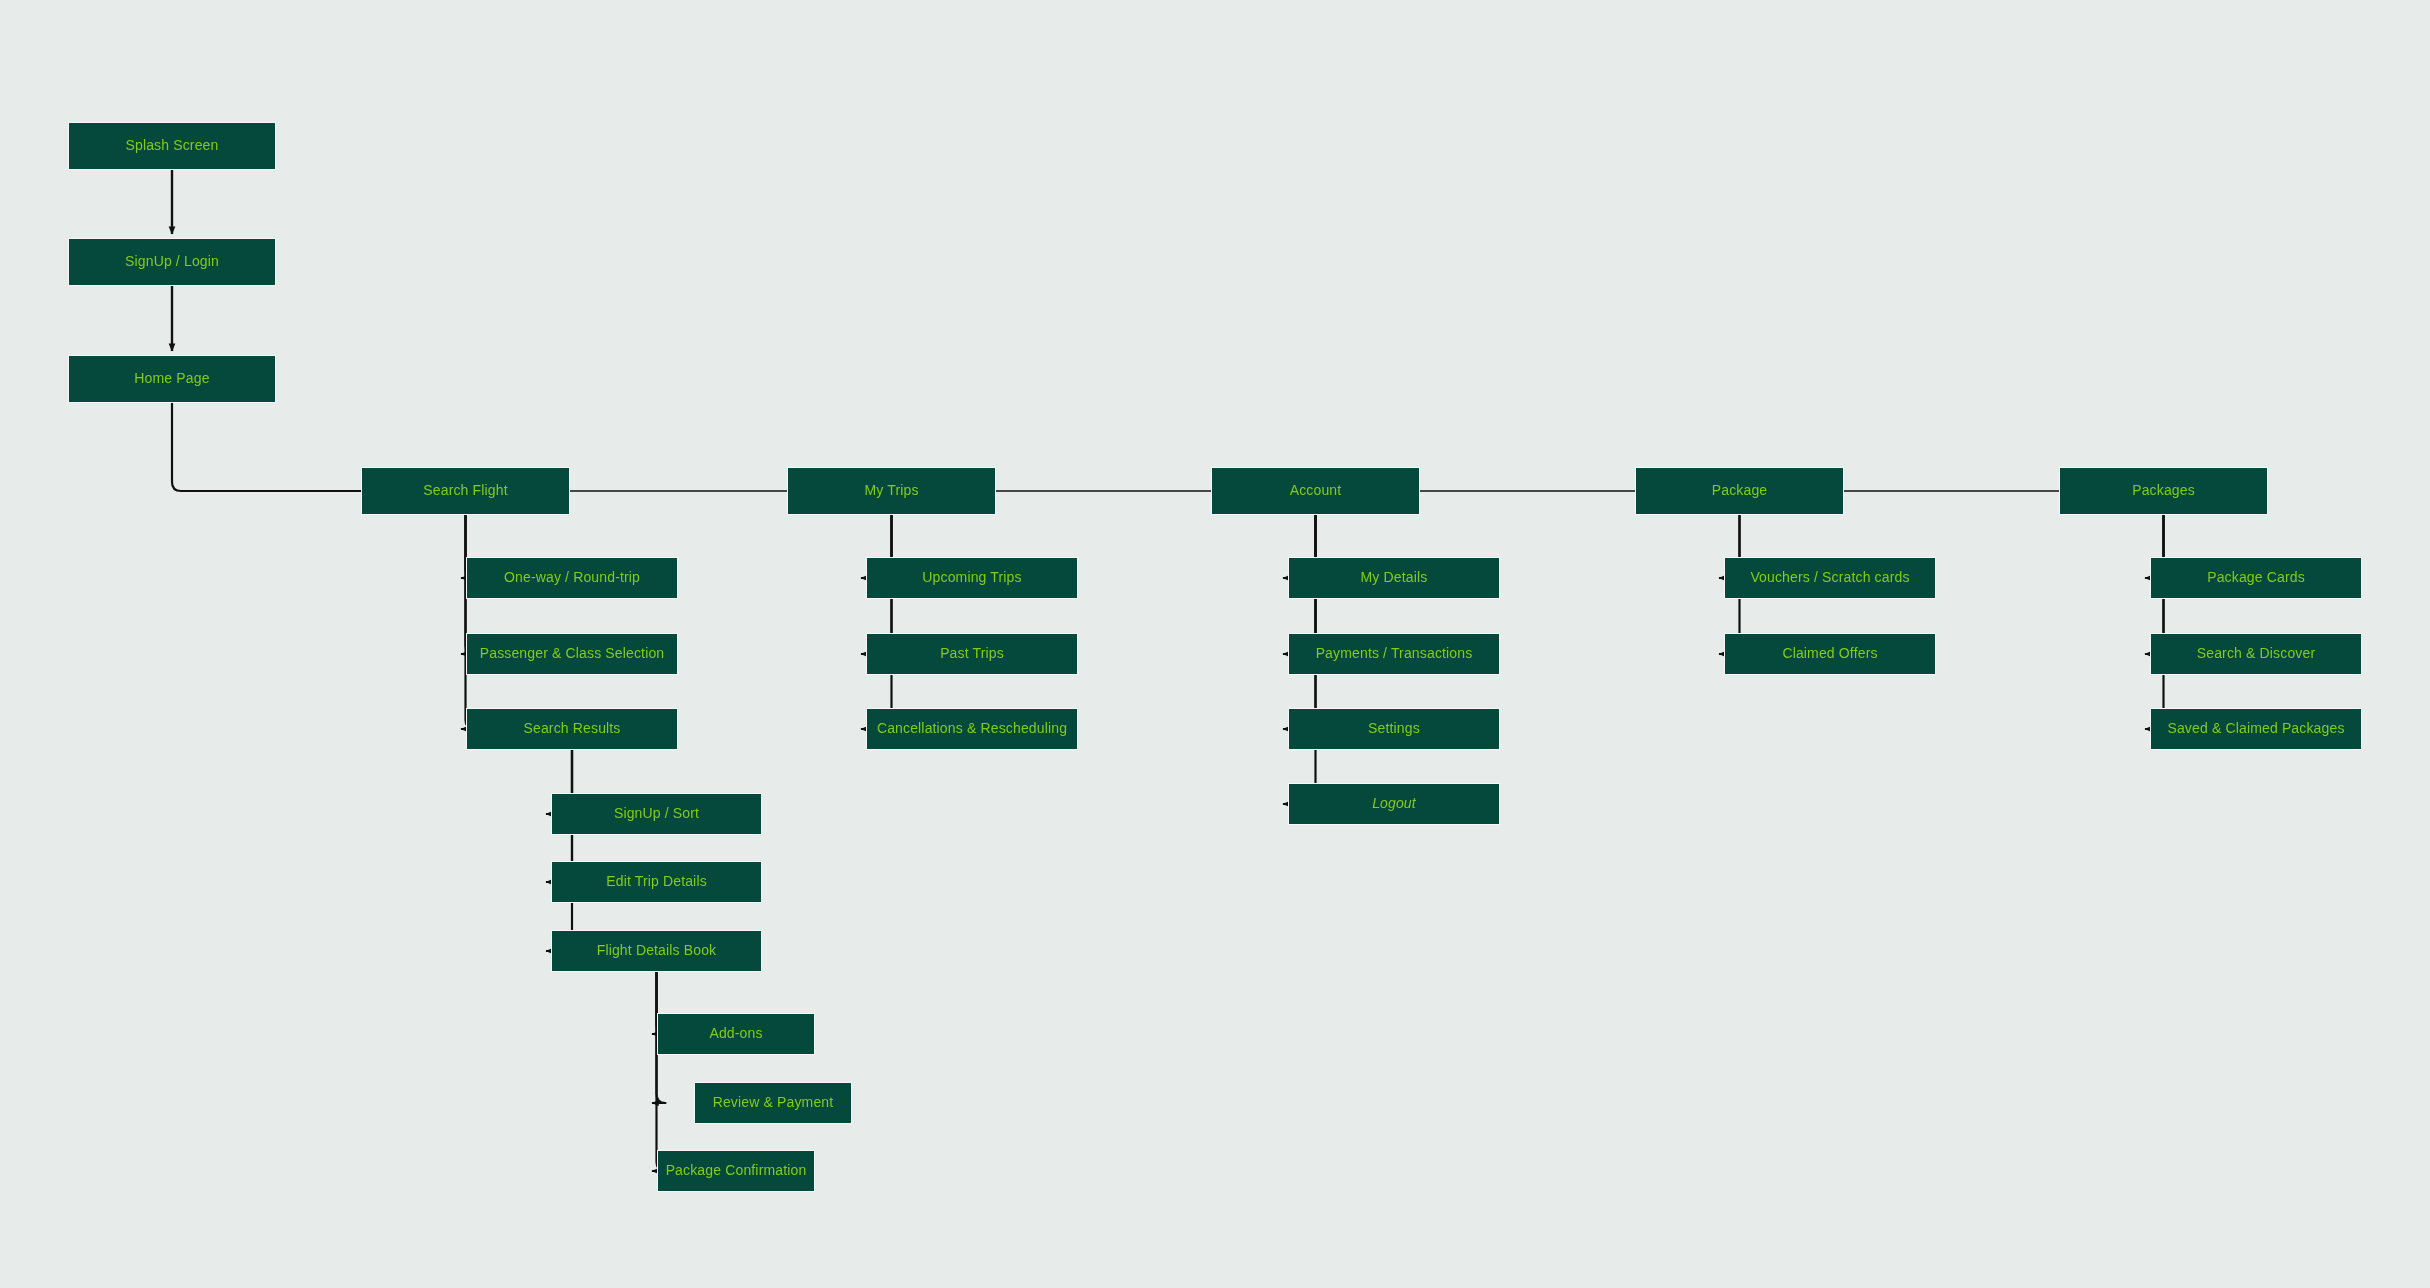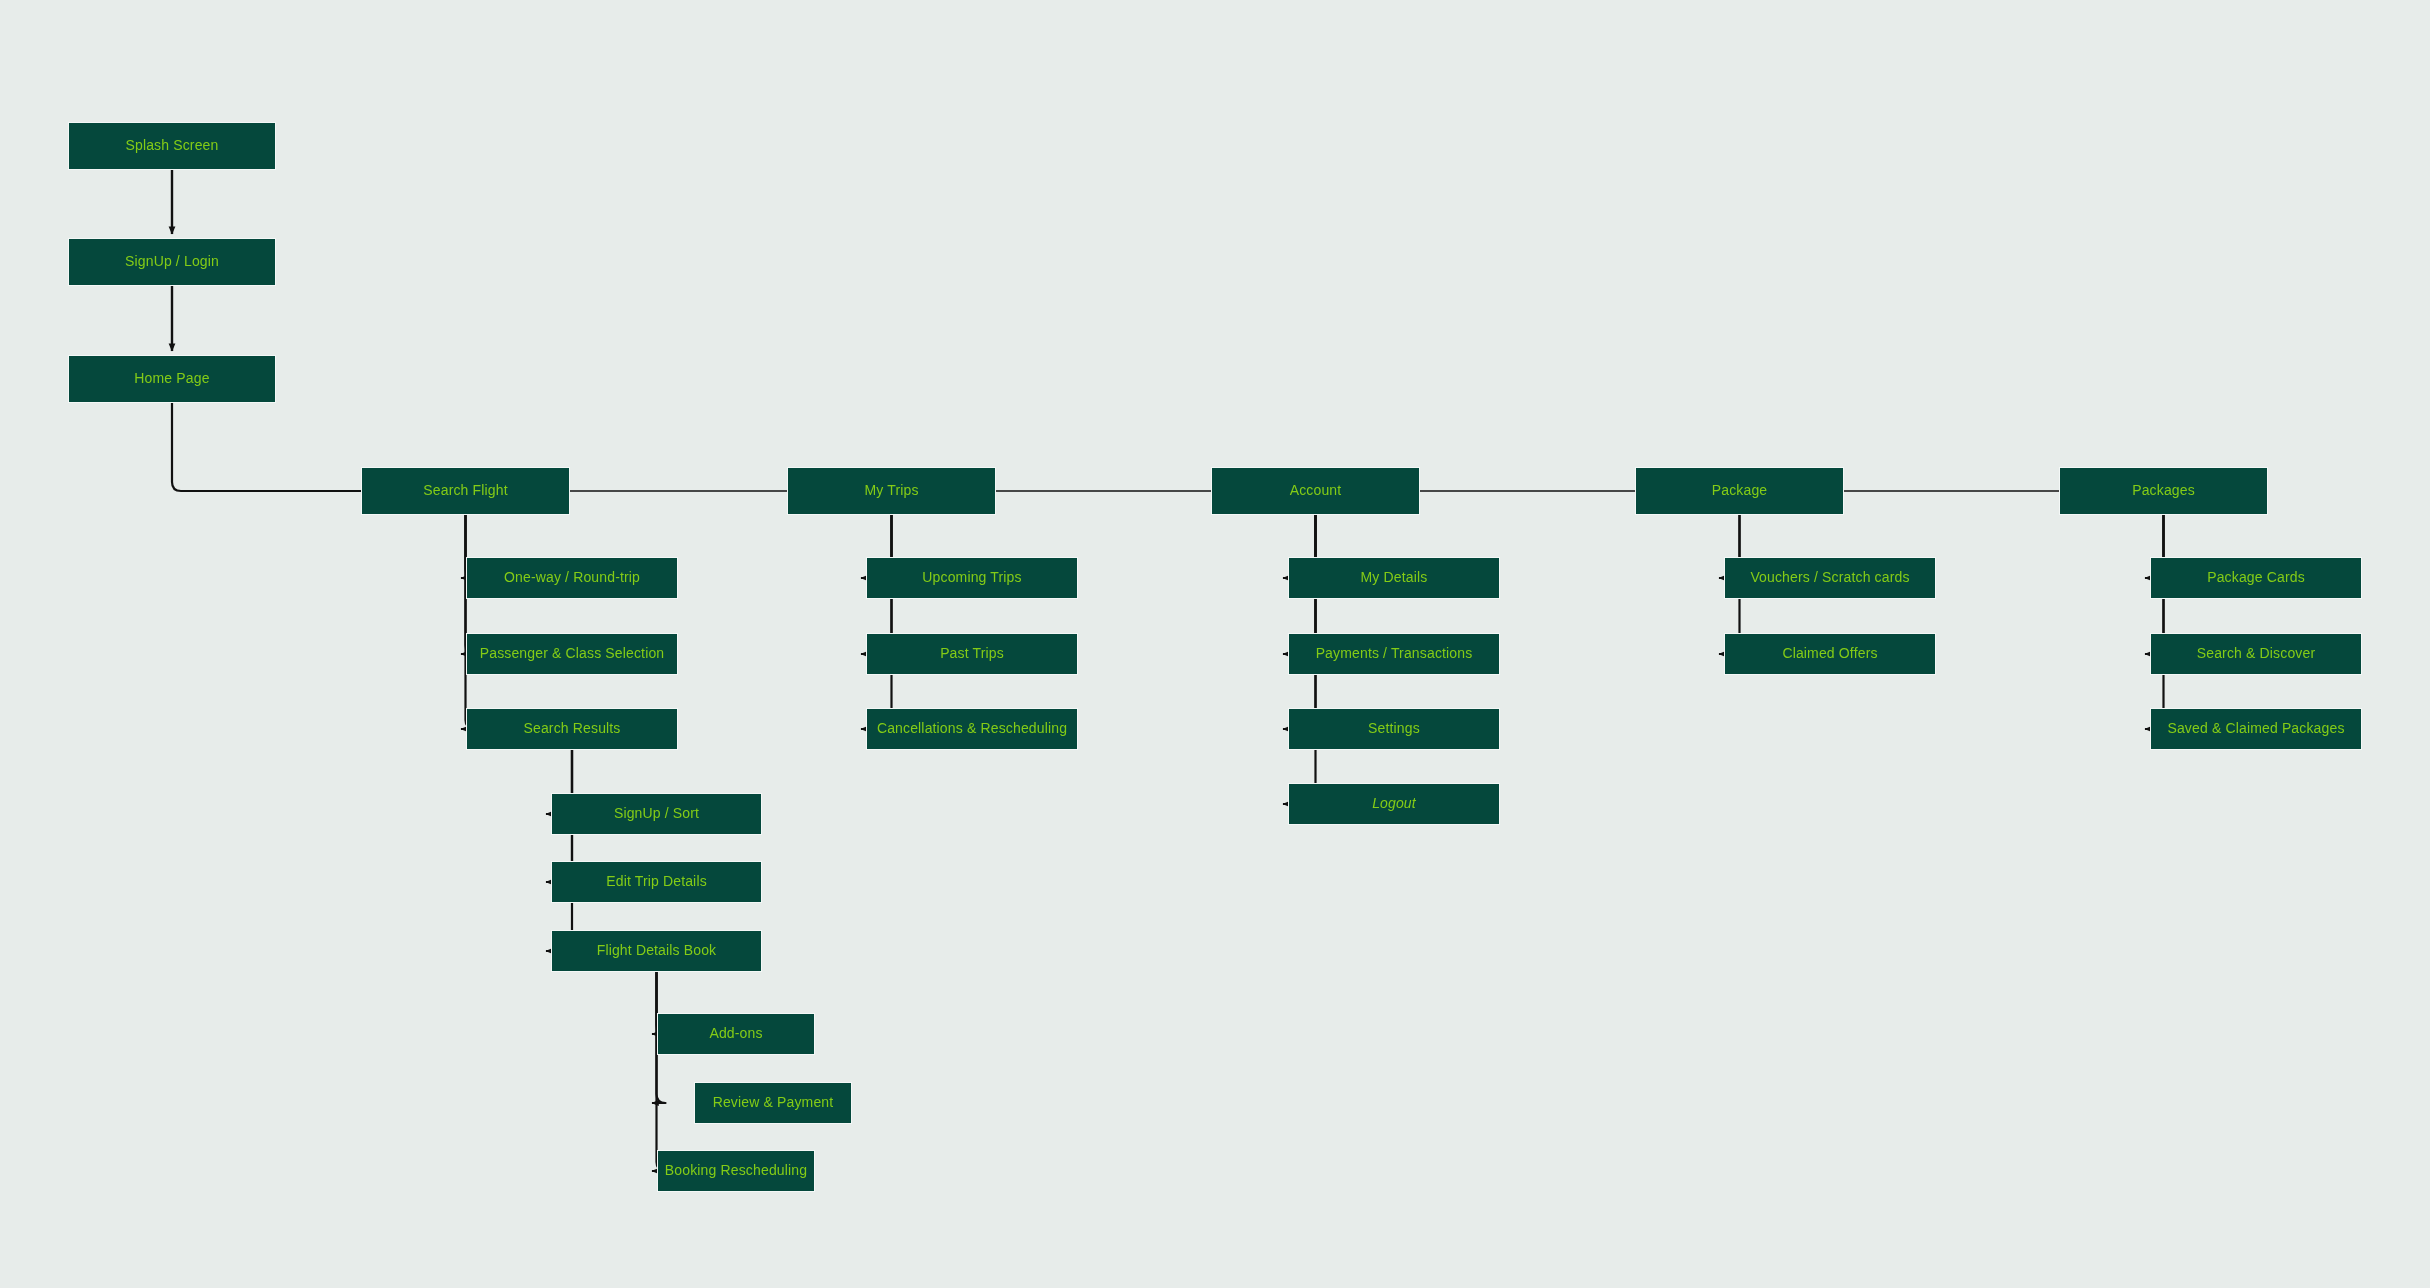--- a/index.html
+++ b/index.html
@@ -137,21 +137,21 @@
       <div class="node" style="left: 551px; top: 930px; width: 211px; height: 42px;">
         <span class="node-label">Flight Details Book</span>
       </div>
       <div class="node" style="left: 657px; top: 1013px; width: 158px; height: 42px;">
         <span class="node-label">Add-ons</span>
       </div>
       <div class="node" style="left: 694px; top: 1082px; width: 158px; height: 42px;">
         <span class="node-label">Review &amp; Payment</span>
       </div>
       <div class="node" style="left: 657px; top: 1150px; width: 158px; height: 42px;">
-        <span class="node-label">Booking Rescheduling</span>
+        <span class="node-label">Package Confirmation</span>
       </div>
       <div class="node" style="left: 866px; top: 557px; width: 212px; height: 42px;">
         <span class="node-label">Upcoming Trips</span>
       </div>
       <div class="node" style="left: 866px; top: 633px; width: 212px; height: 42px;">
         <span class="node-label">Past Trips</span>
       </div>
       <div class="node" style="left: 866px; top: 708px; width: 212px; height: 42px;">
         <span class="node-label">Cancellations &amp; Rescheduling</span>
       </div>

